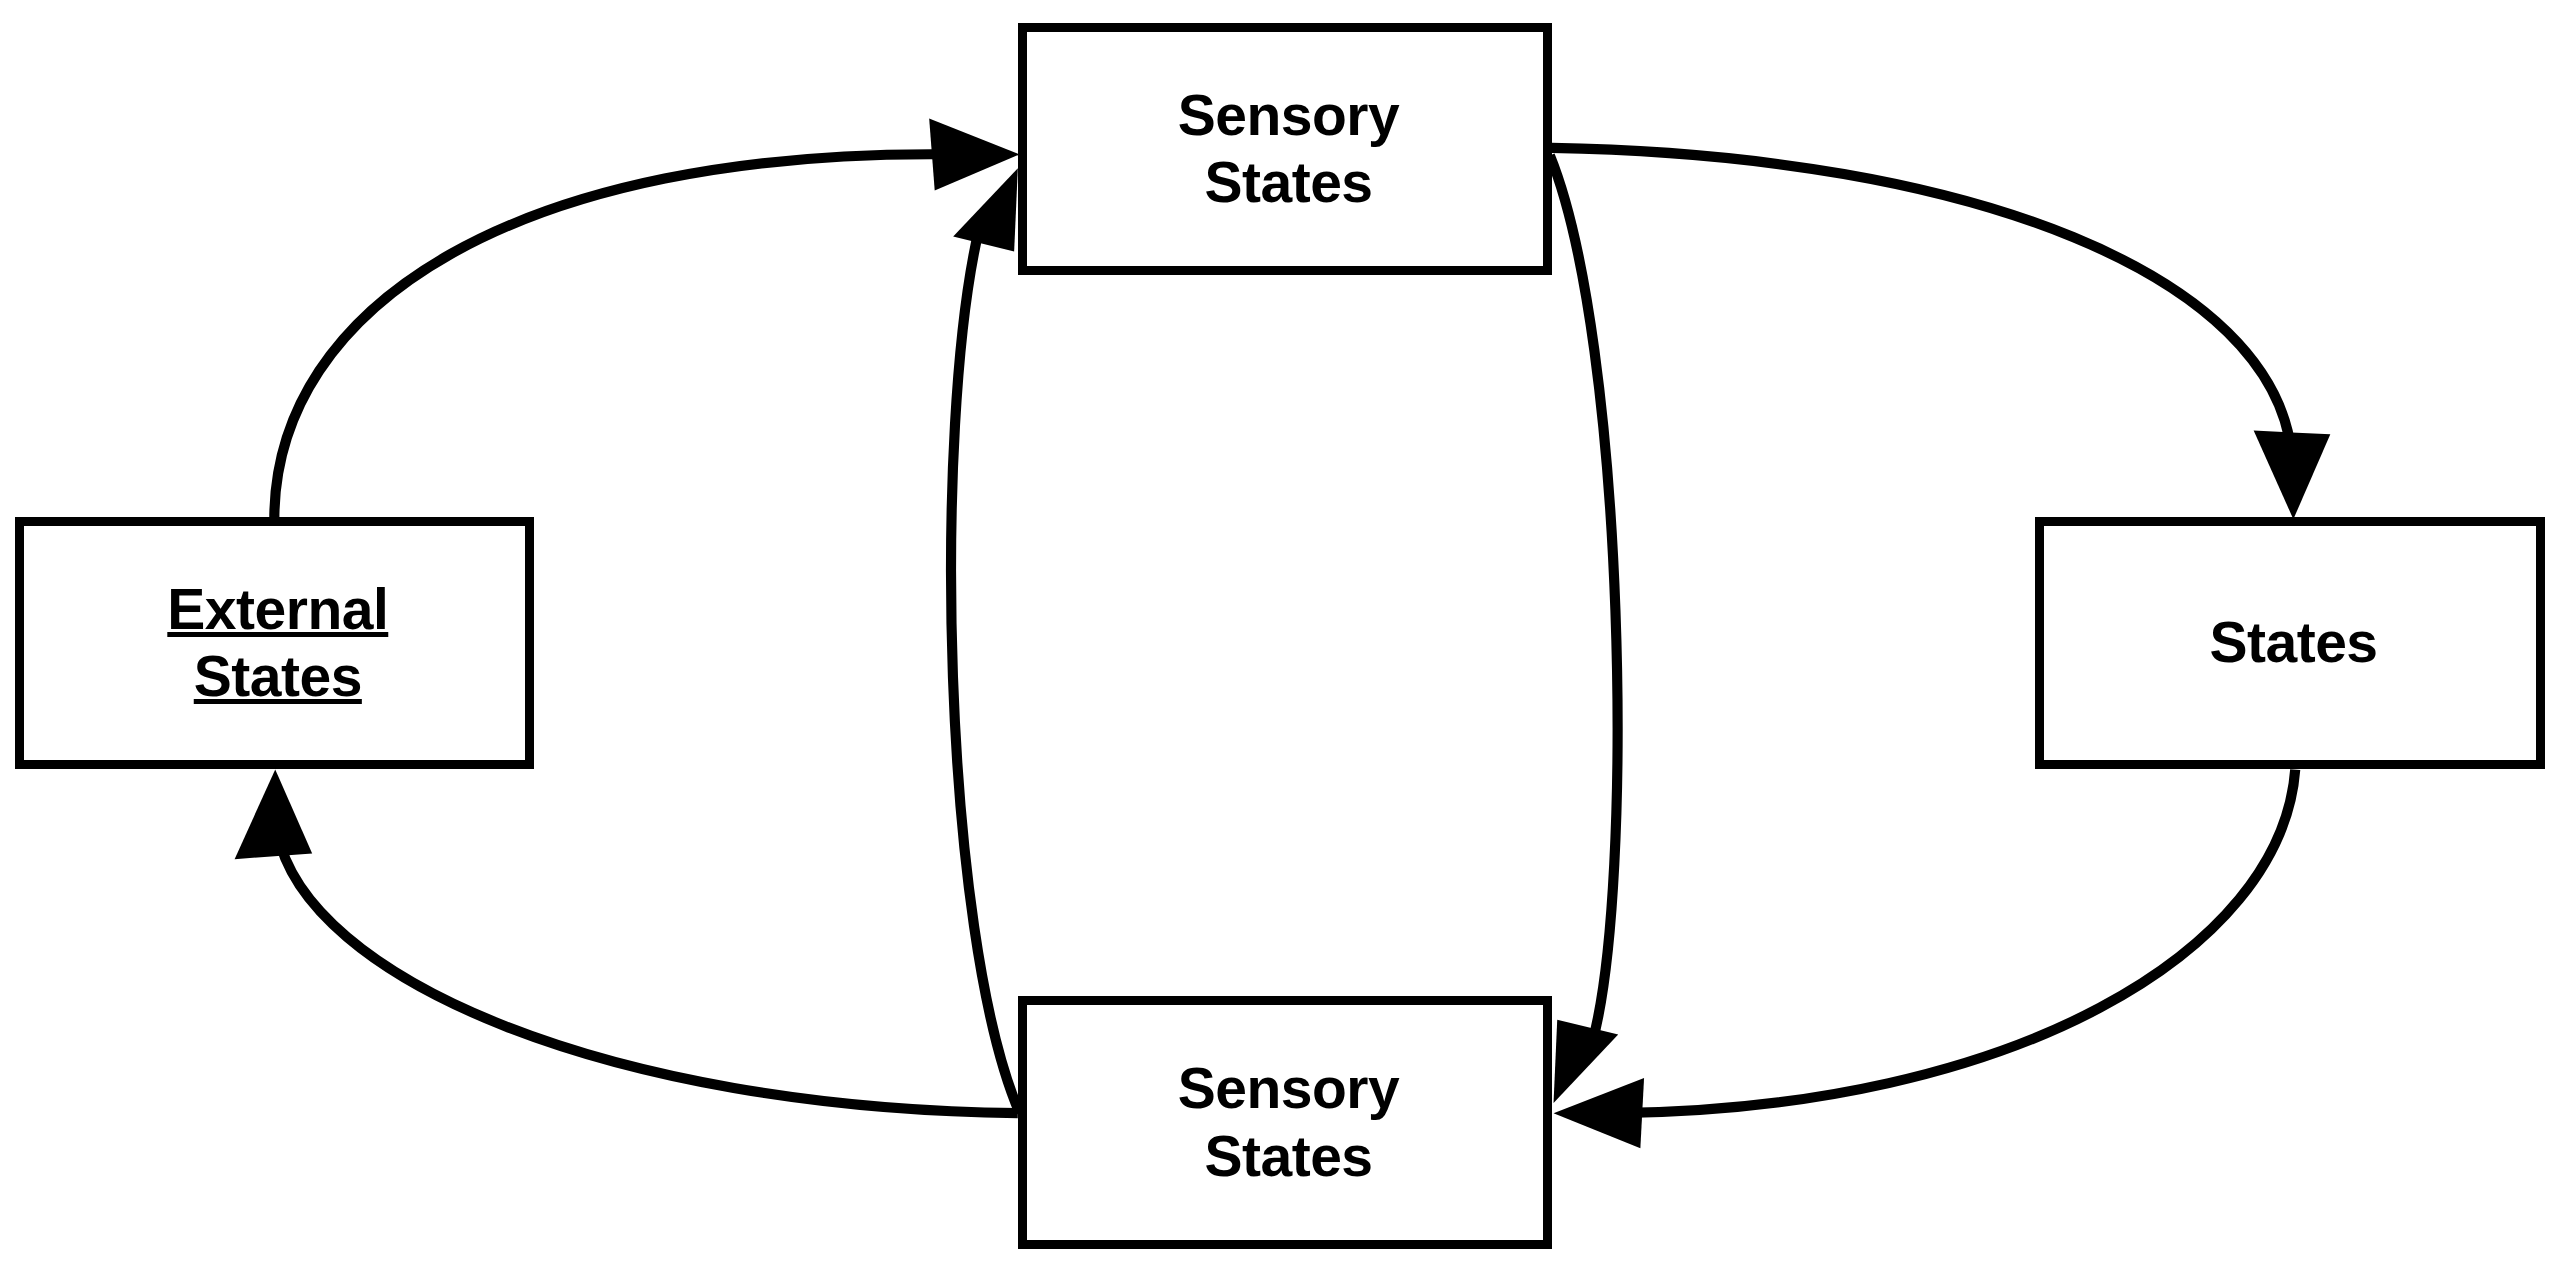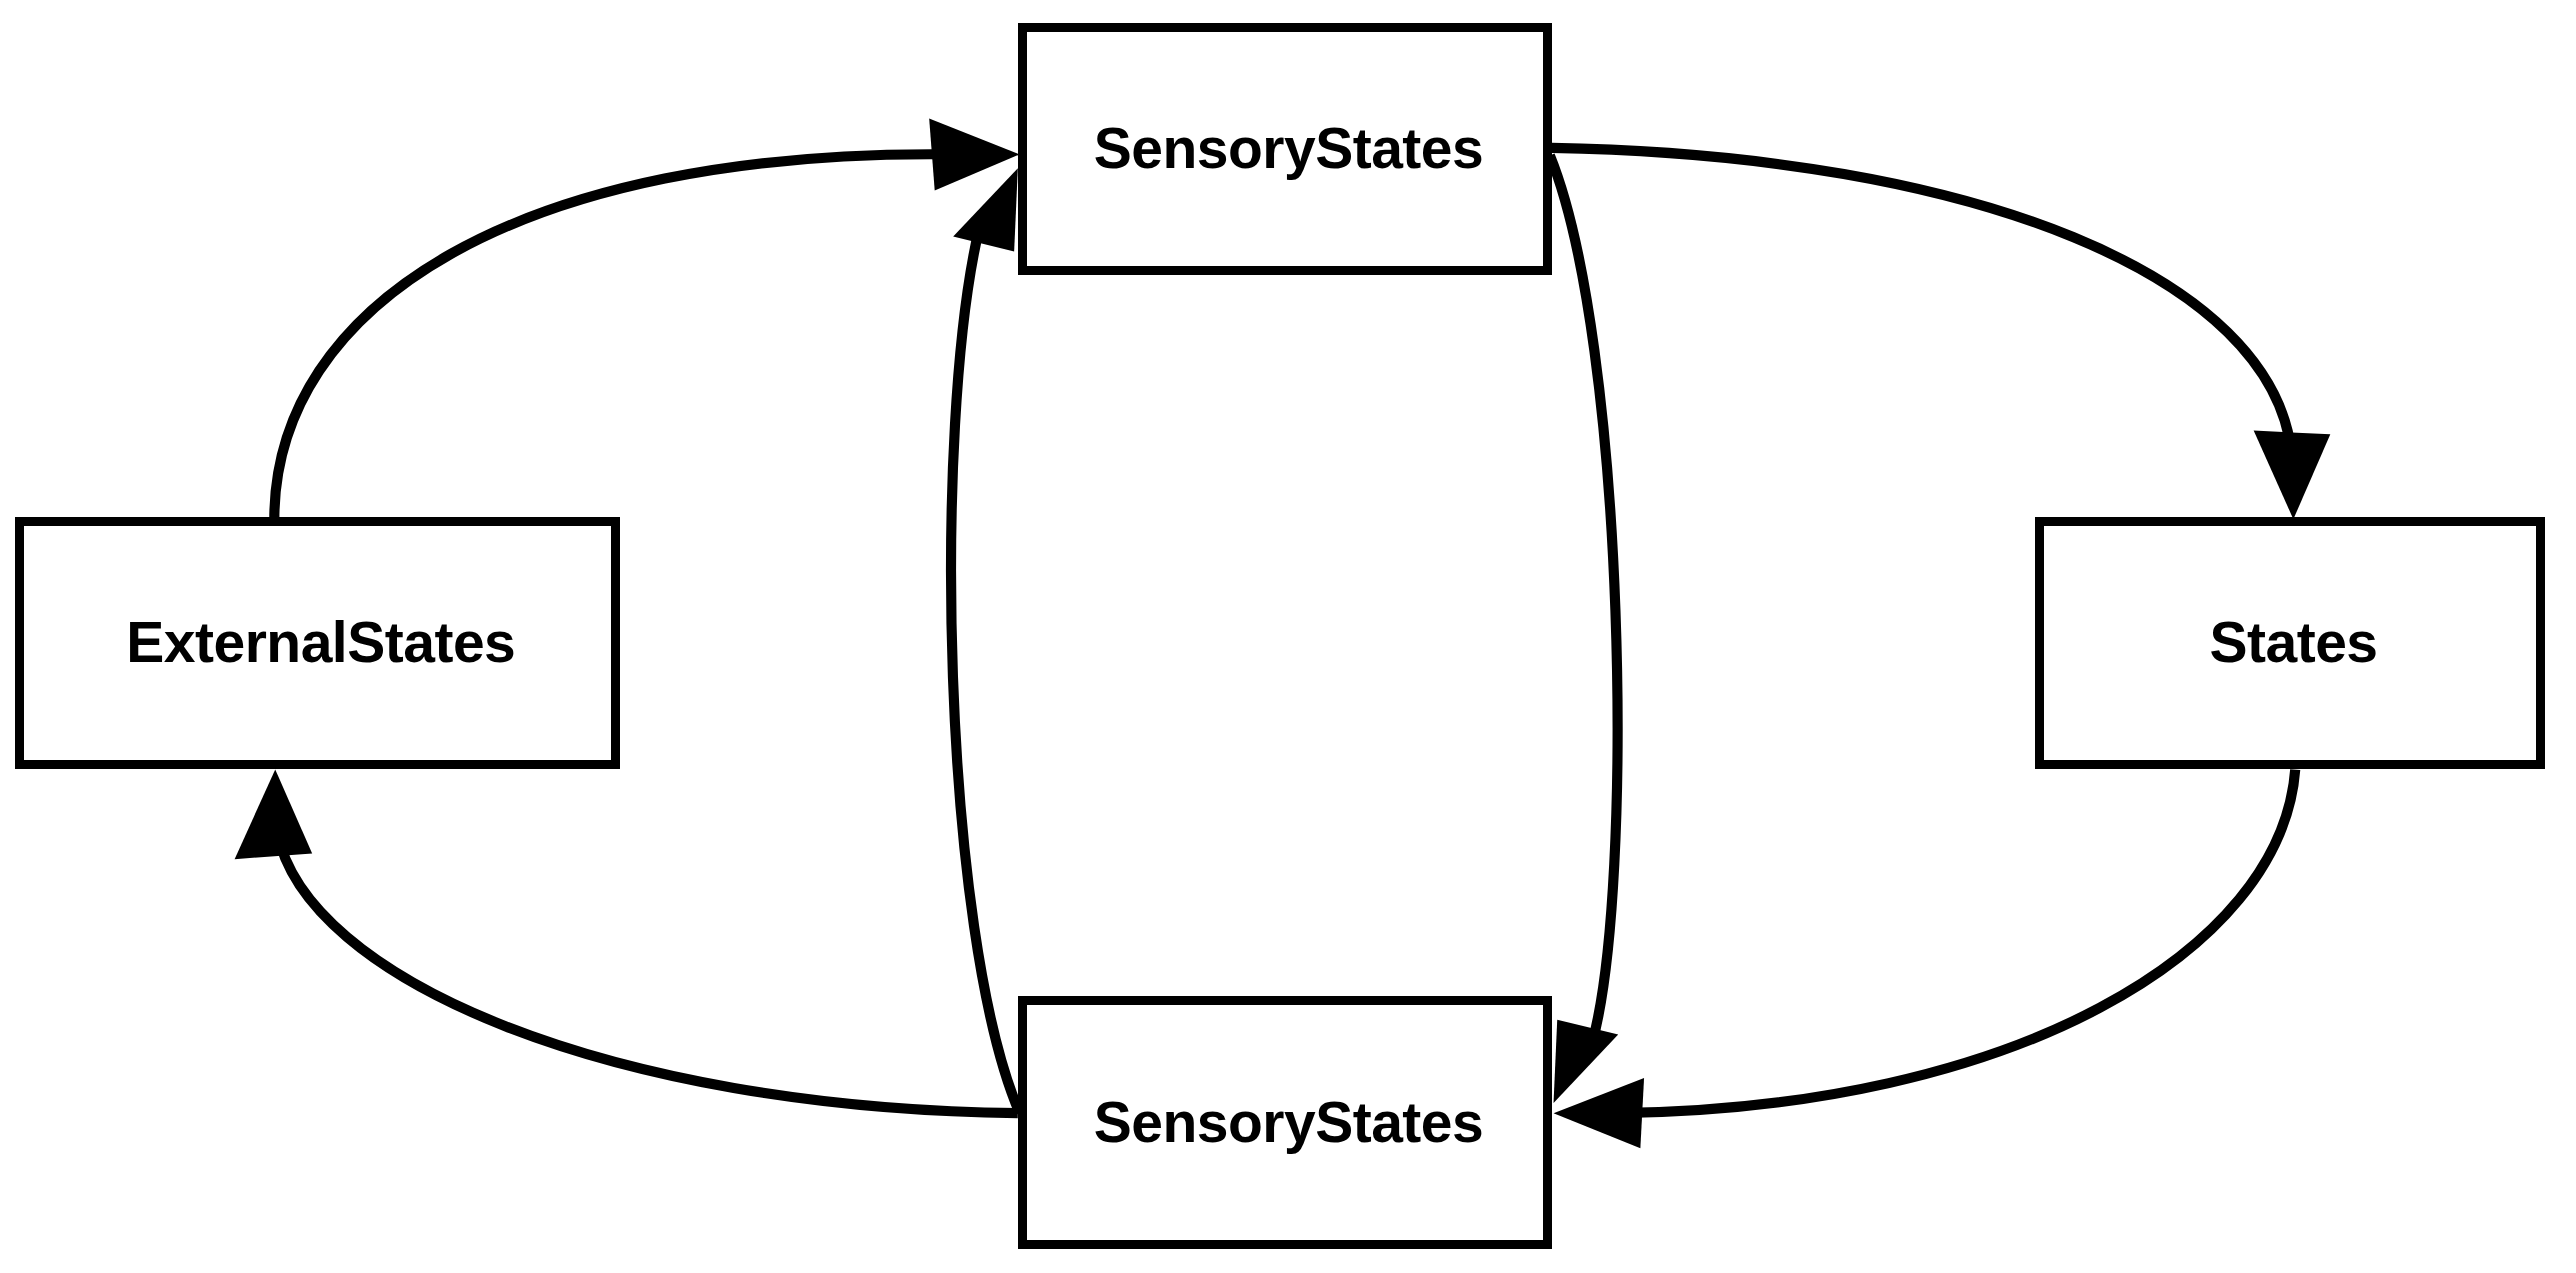--- a/index.html
+++ b/index.html
@@ -24,37 +24,37 @@
     top: 0;
     width: 2576px;
     height: 1274px;
   }
   .node-box {
     position: absolute;
     box-sizing: border-box;
     background: #ffffff;
     border: 9.2px solid #000000;
     display: flex;
-    flex-direction: row;
+    flex-direction: column;
     align-items: center;
     justify-content: center;
     z-index: 3;
     padding-left: 7px;
   }
   .node-line {
     font-family: "Liberation Sans", sans-serif;
     font-weight: bold;
     font-size: 57px;
     line-height: 1.18;
     color: #000000;
     white-space: nowrap;
     letter-spacing: -0.5px;
   }
   #node-sensory  { left: 1018px; top: 23px;   width: 534px; height: 252px; }
-  #node-external { left: 14.8px;   top: 517px;  width: 605px; height: 252px; }
+  #node-external { left: 14.8px;   top: 517px;  width: 519px; height: 252px; text-decoration: underline; }
   #node-internal { left: 2035px; top: 517px;  width: 510px; height: 252px; }
   #node-active   { left: 1018px; top: 996px; width: 534px; height: 253px; }
   .edge-path {
     fill: none;
     stroke: #000000;
     stroke-width: 11;
     stroke-linecap: butt;
   }
   .arrow-head {
     fill: #000000;

